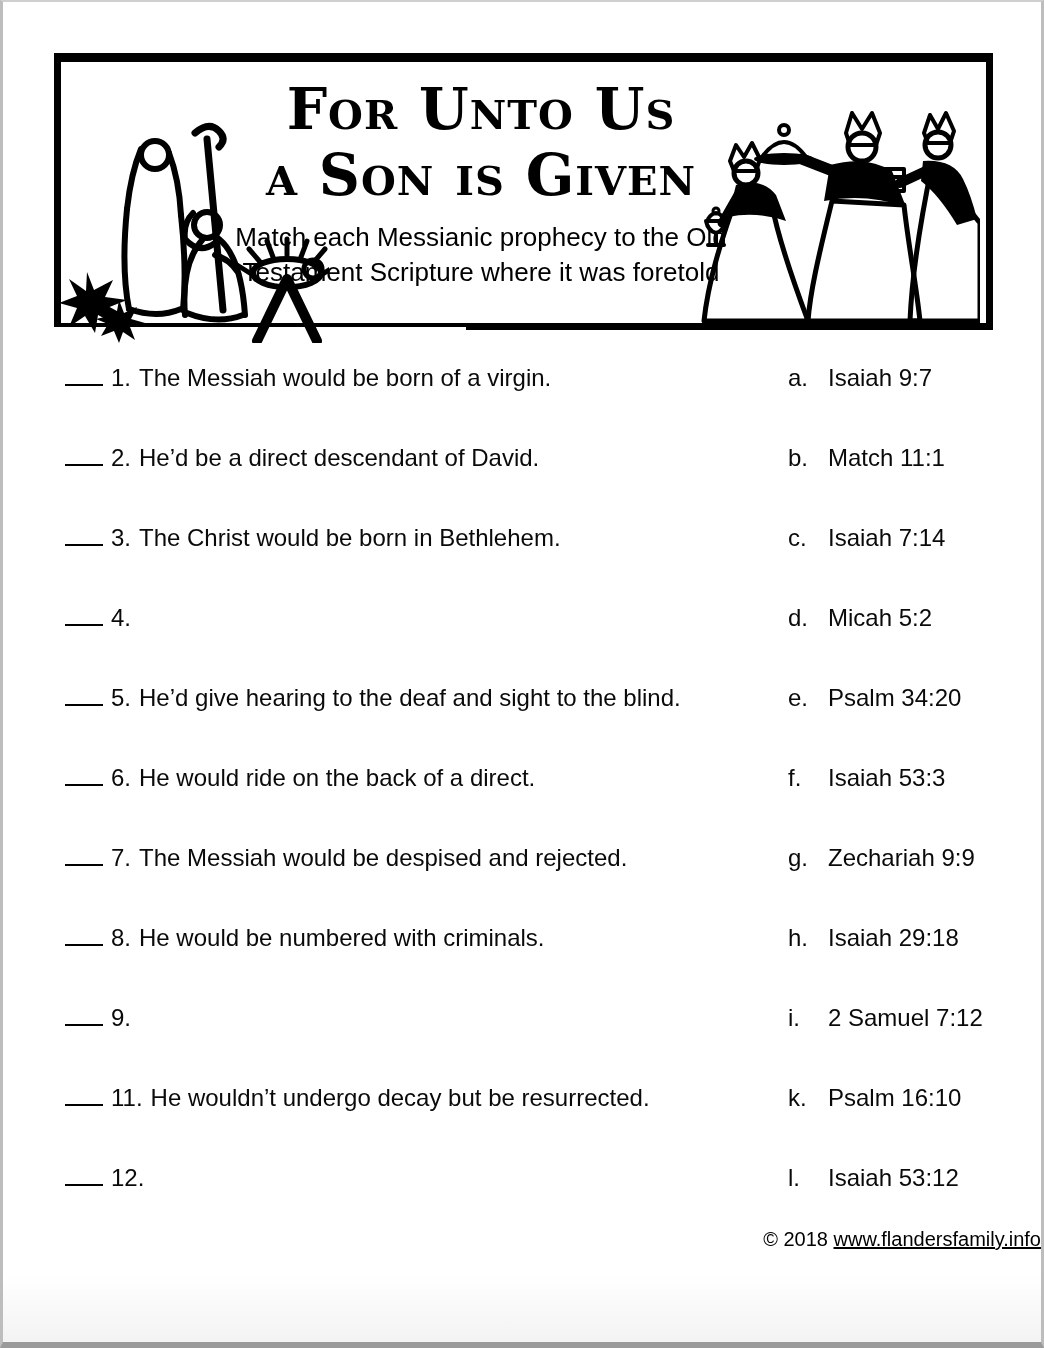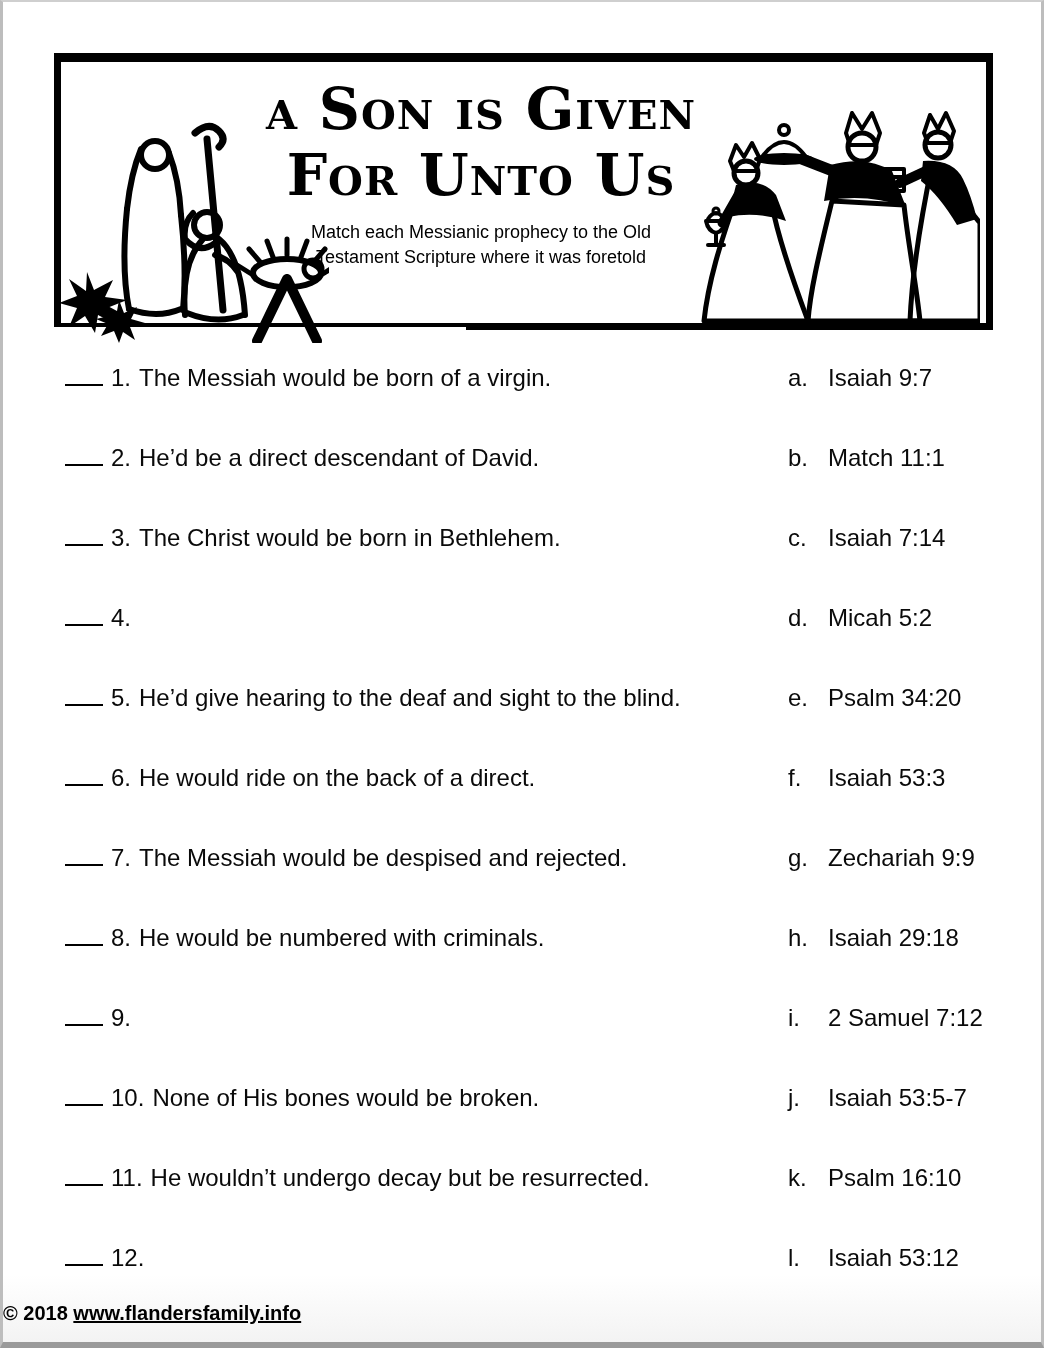--- a/index.html
+++ b/index.html
@@ -32,42 +32,42 @@
     font-variant-caps:small-caps;
     font-weight:700;
     font-size:57px;
     line-height:1.16;
     letter-spacing:1px;
     color:#000;
     white-space:nowrap;
   }
   .subtitle{
     margin-top:12px;
-    font-size:18px;
+    font-size:26px;
     line-height:1.35;
     color:#000;
   }
   .nativity{position:absolute;left:-4px;bottom:-20px;}
   .magi{position:absolute;right:6px;bottom:-2px;}
   
   .list{position:absolute;left:62px;top:336px;width:924px;}
   .row{display:flex;align-items:center;height:80px;}
   .row-left{flex:1;display:flex;align-items:baseline;font-size:24px;white-space:nowrap;}
   .blank{
     display:inline-block;width:38px;height:15px;
     border-bottom:2px solid #000;
     margin-right:8px;flex-shrink:0;
   }
   .num{margin-right:8px;}
   .row-right{width:201px;flex-shrink:0;display:flex;align-items:baseline;font-size:24px;white-space:nowrap;}
   .letter{width:40px;flex-shrink:0;}
   
   .footer{
-    position:absolute;left:0;top:1300px;width:100%;
-    text-align:left;font-size:20px;color:#000;font-weight:bold;
+    position:absolute;left:0;top:1226px;width:100%;
+    text-align:right;font-size:20px;color:#000;
   }
   .footer a{color:#000;text-decoration:underline;}
   svg .ln{fill:none;stroke:#000;stroke-linecap:round;stroke-linejoin:round;}
 </style>
 </head>
 <body>
 
 <div class="page">
 
   <div class="header-box">
@@ -96,22 +96,22 @@
       <path class="ln" stroke-width="6" d="M158,150 q14,4 22,16"></path>
 
       <path class="ln" stroke-width="5" d="M196,170 l-16,-10 M204,158 l-12,-14 M216,152 l-6,-16 M230,150 l0,-16 M244,152 l6,-16 M256,158 l12,-14 M264,170 l16,-10"></path>
       <path class="ln" stroke-width="10" d="M200,236 L230,174 M260,236 L230,174"></path>
       <ellipse cx="230" cy="168" rx="34" ry="14" fill="#fff" class="ln" stroke-width="6"></ellipse>
       <circle cx="256" cy="164" r="9" fill="#fff" class="ln" stroke-width="5"></circle>
     </svg>
 
     <div class="title-wrap">
       <div class="title">
+        <div>For Unto Us</div>
         <div>a Son is Given</div>
-        <div>For Unto Us</div>
       </div>
       <div class="subtitle">
         <div>Match each Messianic prophecy to the Old</div>
         <div>Testament Scripture where it was foretold</div>
       </div>
     </div>
 
     <svg class="magi" width="300" height="252" viewBox="0 0 300 252" aria-hidden="true">
       <defs>
         <pattern id="mstripe" width="30" height="30" patternUnits="userSpaceOnUse" patternTransform="rotate(25)">
@@ -244,31 +244,20 @@
         <span class="num">9.</span>
       </div>
       <div class="row-right">
         <span class="letter">i.</span>
         <span class="ref">2 Samuel 7:12</span>
       </div>
     </div>
       <div class="row">
       <div class="row-left">
         <span class="blank"></span>
-        <span class="num">10.</span>
-        <span class="txt">None of His bones would be broken.</span>
-      </div>
-      <div class="row-right">
-        <span class="letter">j.</span>
-        <span class="ref">Isaiah 53:5-7</span>
-      </div>
-    </div>
-      <div class="row">
-      <div class="row-left">
-        <span class="blank"></span>
         <span class="num">11.</span>
         <span class="txt">He wouldn’t undergo decay but be resurrected.</span>
       </div>
       <div class="row-right">
         <span class="letter">k.</span>
         <span class="ref">Psalm 16:10</span>
       </div>
     </div>
       <div class="row">
       <div class="row-left">

